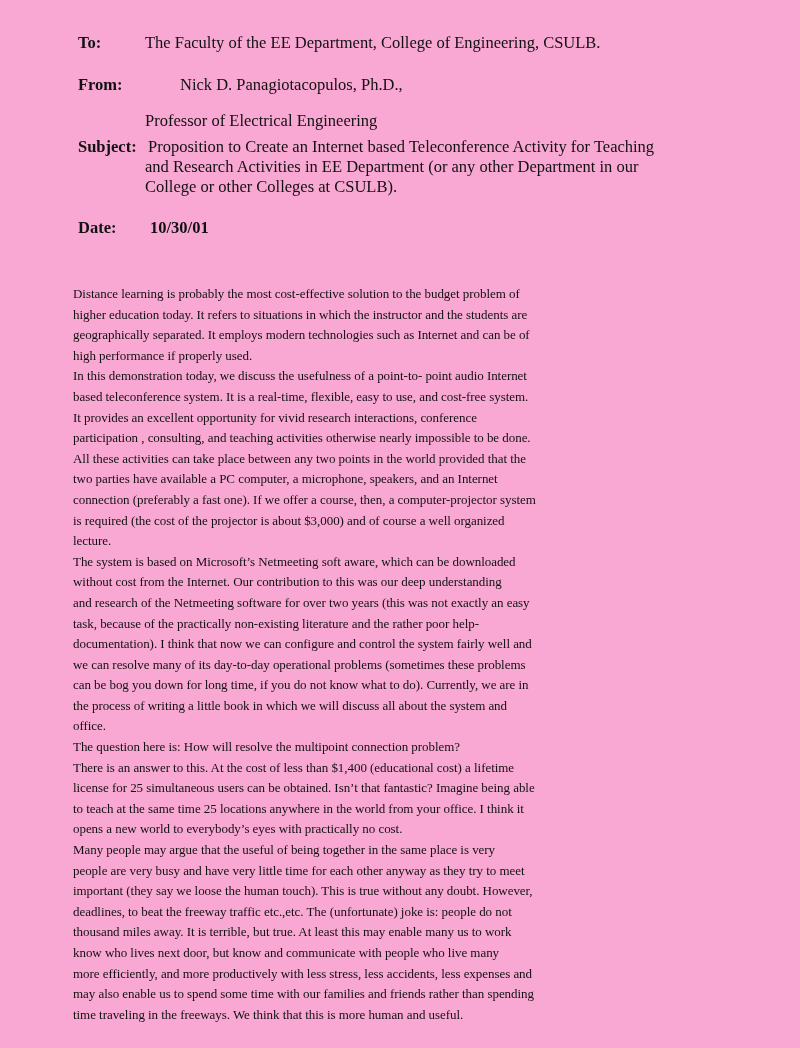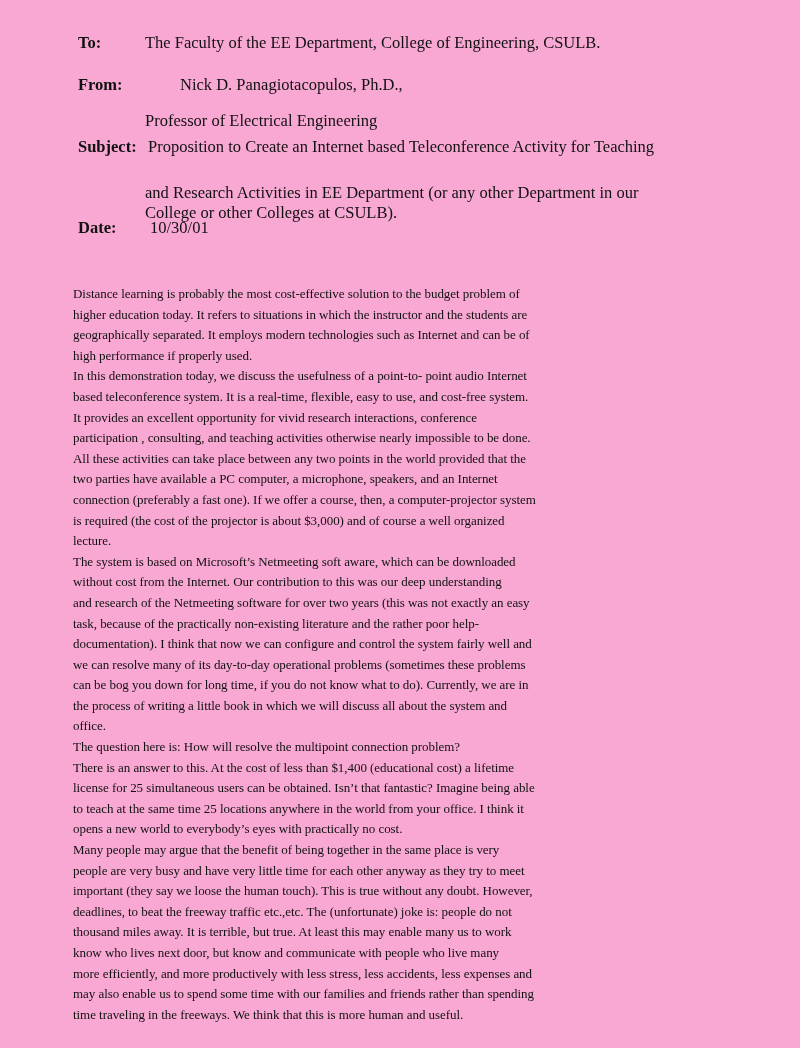--- a/index.html
+++ b/index.html
@@ -79,29 +79,29 @@
     <div class="hdr-value" style="left:67px; top:20px;margin-top:16px;">
       <div>Professor of Electrical Engineering</div>
     </div>
   </div>
 
   <div class="hdr-row" style="top:137px;">
     <span class="hdr-label">Subject:</span>
     <div class="hdr-value" style="left:70px;">
       <div>Proposition to Create an Internet based Teleconference Activity for Teaching</div>
     </div>
-    <div class="hdr-value" style="left:67px; top:20px;margin-top:26px;">
+    <div class="hdr-value" style="left:67px; top:20px;">
       <div>and Research Activities in  EE Department (or any other Department in our</div>
       <div>College or other Colleges at CSULB).</div>
     </div>
   </div>
 
   <div class="hdr-row" style="top:218px;">
     <span class="hdr-label">Date:</span>
-    <div class="hdr-value" style="left:72px;">
+    <div class="hdr-value" style="left:72px;font-weight:bold;">
       <div>10/30/01</div>
     </div>
   </div>
 
   <div class="body-text">
     <span class="line">Distance learning is probably the most cost-effective solution to the budget problem of</span>
     <span class="line">higher education today. It refers to situations in which the instructor and the students are</span>
     <span class="line">geographically separated. It employs modern technologies such as Internet and can be of</span>
     <span class="line">high performance if properly used.</span>
     <span class="line">In this demonstration today, we discuss the usefulness of a point-to- point audio Internet</span>
@@ -120,21 +120,21 @@
     <span class="line">documentation). I think that now we can configure and control the system fairly well and</span>
     <span class="line">we can resolve many of its day-to-day operational problems (sometimes these problems</span>
     <span class="line">can be  bog you down for long time, if you do not know what to do). Currently, we are in</span>
     <span class="line">the process of writing  a little book  in which we will discuss all about the system and</span>
     <span class="line">office.</span>
     <span class="line">The question here is: How will resolve the multipoint connection problem?</span>
     <span class="line">There is an answer to this. At the cost of less than  $1,400 (educational cost) a lifetime</span>
     <span class="line">license for 25 simultaneous users can be obtained. Isn’t that fantastic? Imagine being able</span>
     <span class="line">to teach at the same time  25 locations anywhere in the world from your office. I think it</span>
     <span class="line">opens  a new world to everybody’s eyes with practically no cost.</span>
-    <span class="line">Many people may argue that the benefit of being together in the same place is very</span>
+    <span class="line">Many people may argue that the useful of being together in the same place is very</span>
     <span class="line">people are very busy and have very little time for each other  anyway as they try to meet</span>
     <span class="line">important (they say we loose the human touch). This is true without any doubt. However,</span>
     <span class="line">deadlines, to beat the freeway traffic etc.,etc. The (unfortunate) joke is: people do not</span>
     <span class="line">thousand miles away. It is terrible, but true. At least this may enable many us to work</span>
     <span class="line">know who lives next door, but know and communicate with people who live  many</span>
     <span class="line">more efficiently, and more productively with less stress, less accidents,  less expenses and</span>
     <span class="line">may also enable us to spend some time with our families and friends rather than spending</span>
     <span class="line">time traveling in the  freeways. We think that this is more human and useful.</span>
   </div>
 

